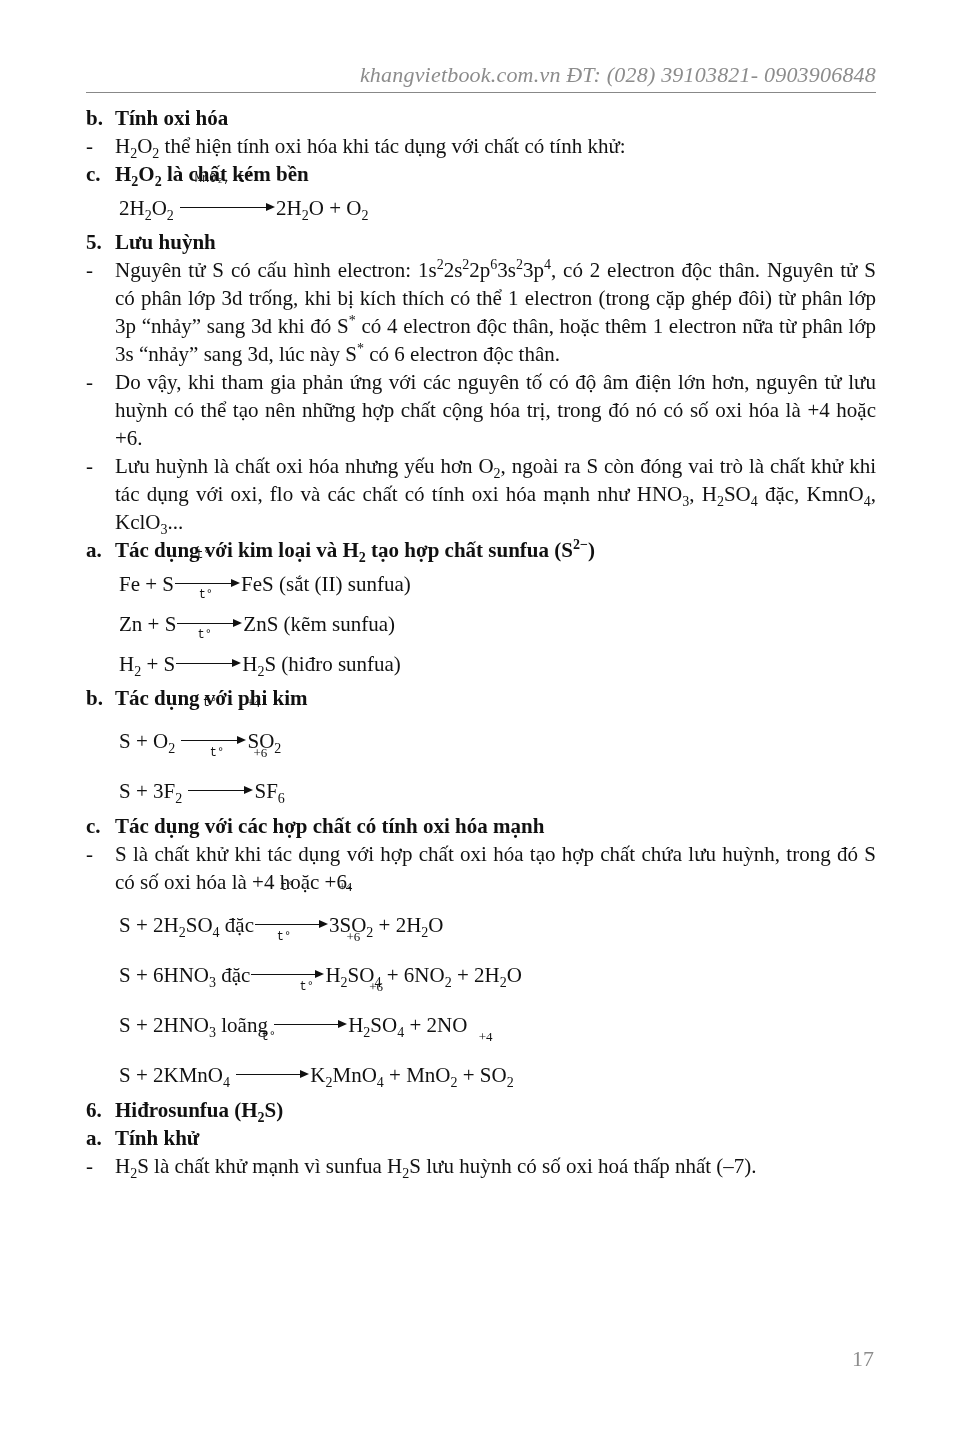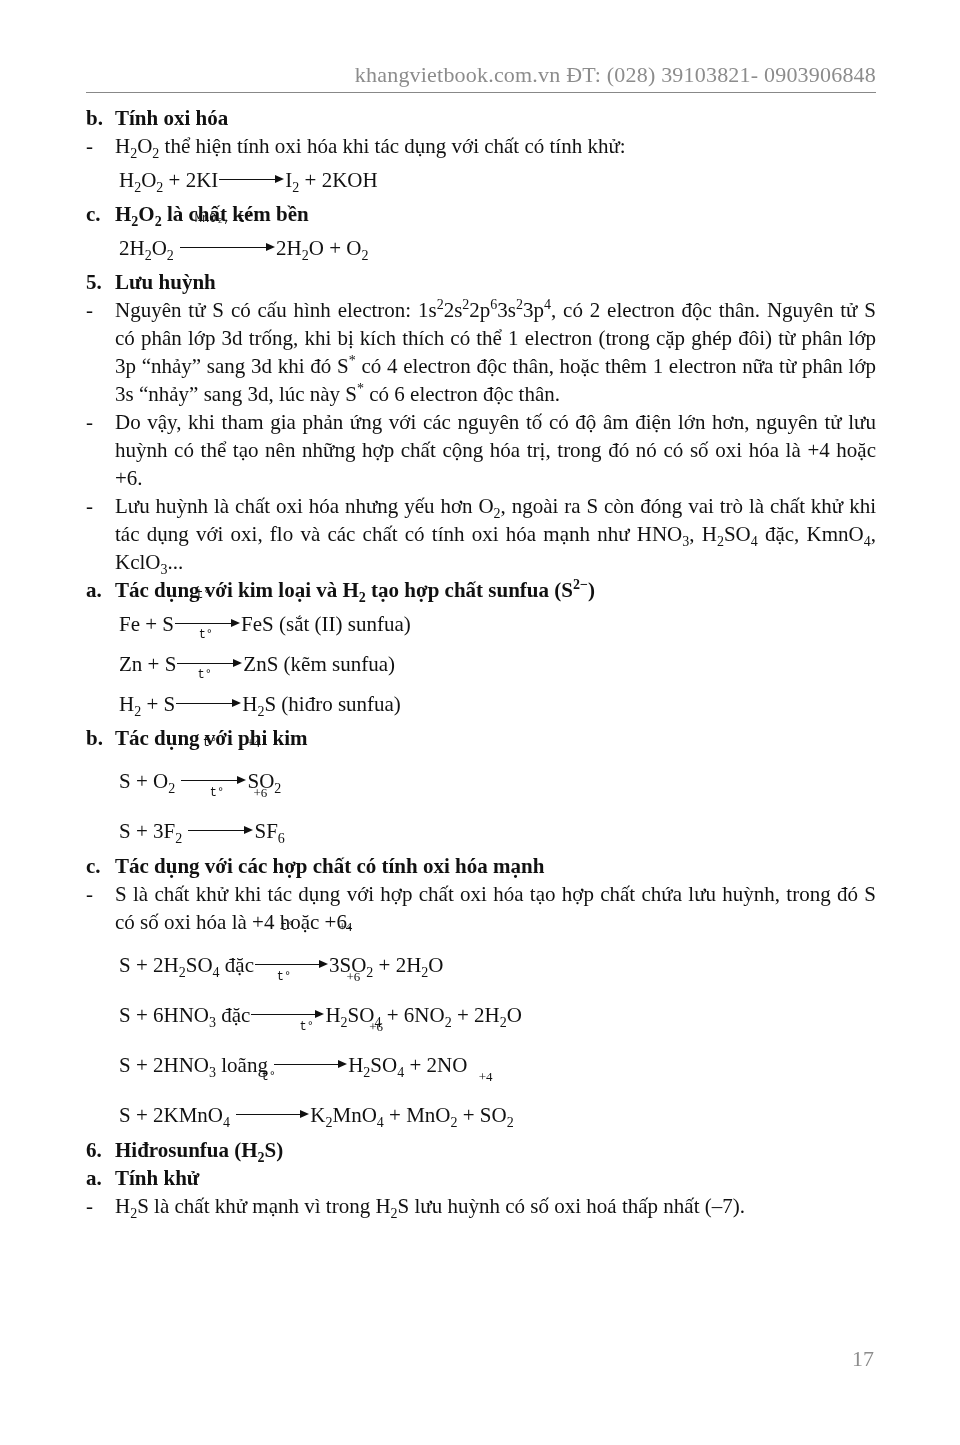--- a/index.html
+++ b/index.html
@@ -1,20 +1,20 @@
 <!DOCTYPE html>
 <html><head>
 <meta charset="utf-8">
 <style>
   html, body { margin: 0; padding: 0; background: #ffffff; }
   body { width: 960px; height: 1445px; position: relative; overflow: hidden;
          font-family: "Liberation Serif", "DejaVu Serif", serif; color: #111; }
   .header { position: absolute; left: 86px; top: 62px; width: 790px; height: 30px;
             border-bottom: 1.5px solid #888; text-align: right; }
-  .header-text { font-size: 22px; color: #8c8c8c; letter-spacing: 0.2px; }
+  .header-text { font-style: italic; font-size: 22px; color: #8c8c8c; letter-spacing: 0.2px; }
   .content { position: absolute; left: 86px; top: 104px; width: 790px; }
   .line { position: relative; font-size: 21px; line-height: 28px; }
   .heading { font-weight: bold; }
   .marker { position: absolute; left: 0; top: 0; }
   .heading .marker { width: 28px; }
   .body-text { display: block; margin-left: 29px; text-align: justify; }
   .bullet .marker { left: 0; }
   .eq { position: relative; font-size: 21px; height: 40px; line-height: 40px;
         margin-left: 33px; white-space: nowrap; }
   .eq.tall { height: 50px; line-height: 58px; }
@@ -44,21 +44,20 @@
 
 <div class="content" id="content">
     <div class="line heading">
       <span class="marker">b.</span>
       <span class="body-text"><span>Tính oxi hóa</span></span>
     </div>
     <div class="line bullet">
       <span class="marker">-</span>
       <span class="body-text"><span>H</span><sub>2</sub><span>O</span><sub>2</sub><span> thể hiện tính oxi hóa khi tác dụng với chất có tính khử:</span></span>
     </div>
-    <div class="eq"><span><span>H</span><sub>2</sub><span>O</span><sub>2</sub><span> + 2KI</span></span><span class="arrow"><span class="shaft" style="width: 58px;"></span><span class="head"></span></span><span><span>I</span><sub>2</sub><span> + 2KOH</span></span></div>
     <div class="line heading">
       <span class="marker">c.</span>
       <span class="body-text"><span>H</span><sub>2</sub><span>O</span><sub>2</sub><span> là chất kém bền</span></span>
     </div>
     <div class="eq"><span><span>2H</span><sub>2</sub><span>O</span><sub>2</sub><span> </span></span><span class="arrow"><span class="shaft" style="width: 88px;"></span><span class="head"></span><span class="cond">MnO₂, t°</span></span><span><span>2H</span><sub>2</sub><span>O + O</span><sub>2</sub></span></div>
     <div class="line heading">
       <span class="marker">5.</span>
       <span class="body-text"><span>Lưu huỳnh</span></span>
     </div>
     <div class="line bullet">
@@ -101,17 +100,17 @@
     <div class="line heading">
       <span class="marker">6.</span>
       <span class="body-text"><span>Hiđrosunfua (H</span><sub>2</sub><span>S)</span></span>
     </div>
     <div class="line heading">
       <span class="marker">a.</span>
       <span class="body-text"><span>Tính khử</span></span>
     </div>
     <div class="line bullet">
       <span class="marker">-</span>
-      <span class="body-text"><span>H</span><sub>2</sub><span>S là chất khử mạnh vì trong H</span><sub>2</sub><span>S lưu huỳnh có số oxi hoá thấp nhất (–7).</span></span>
+      <span class="body-text"><span>H</span><sub>2</sub><span>S là chất khử mạnh vì sunfua H</span><sub>2</sub><span>S lưu huỳnh có số oxi hoá thấp nhất (–7).</span></span>
     </div>
   </div>
 
 <div class="page-number">17</div>
 
 </body></html>

